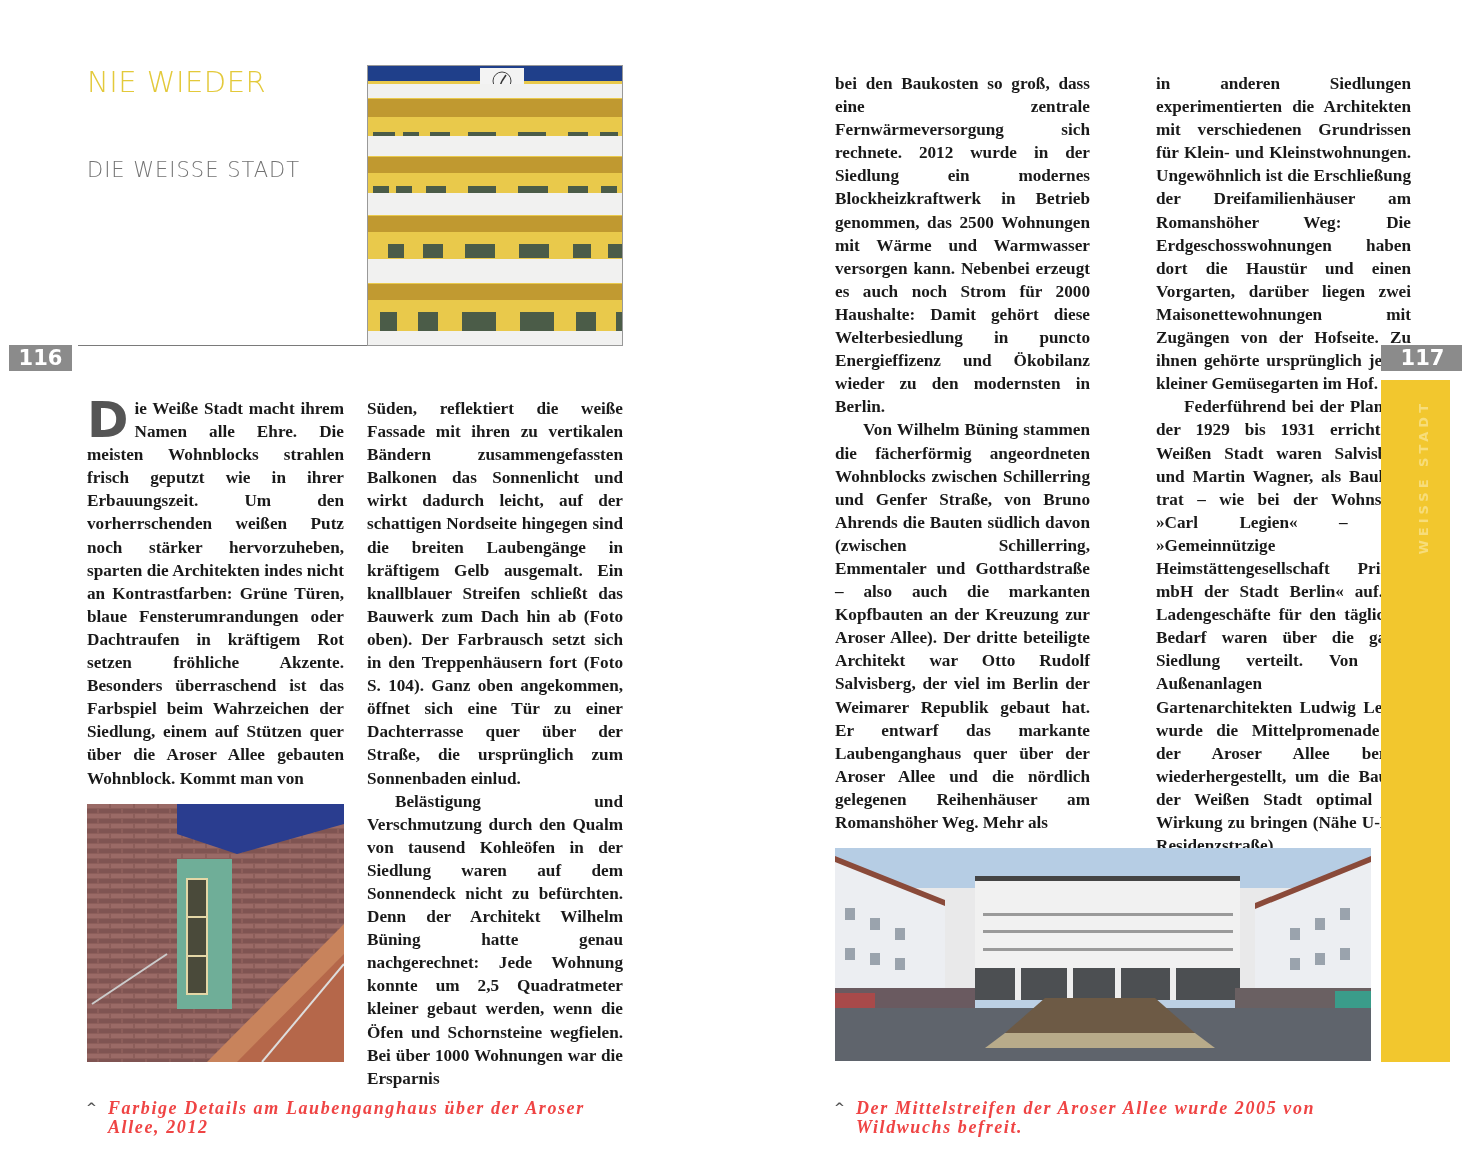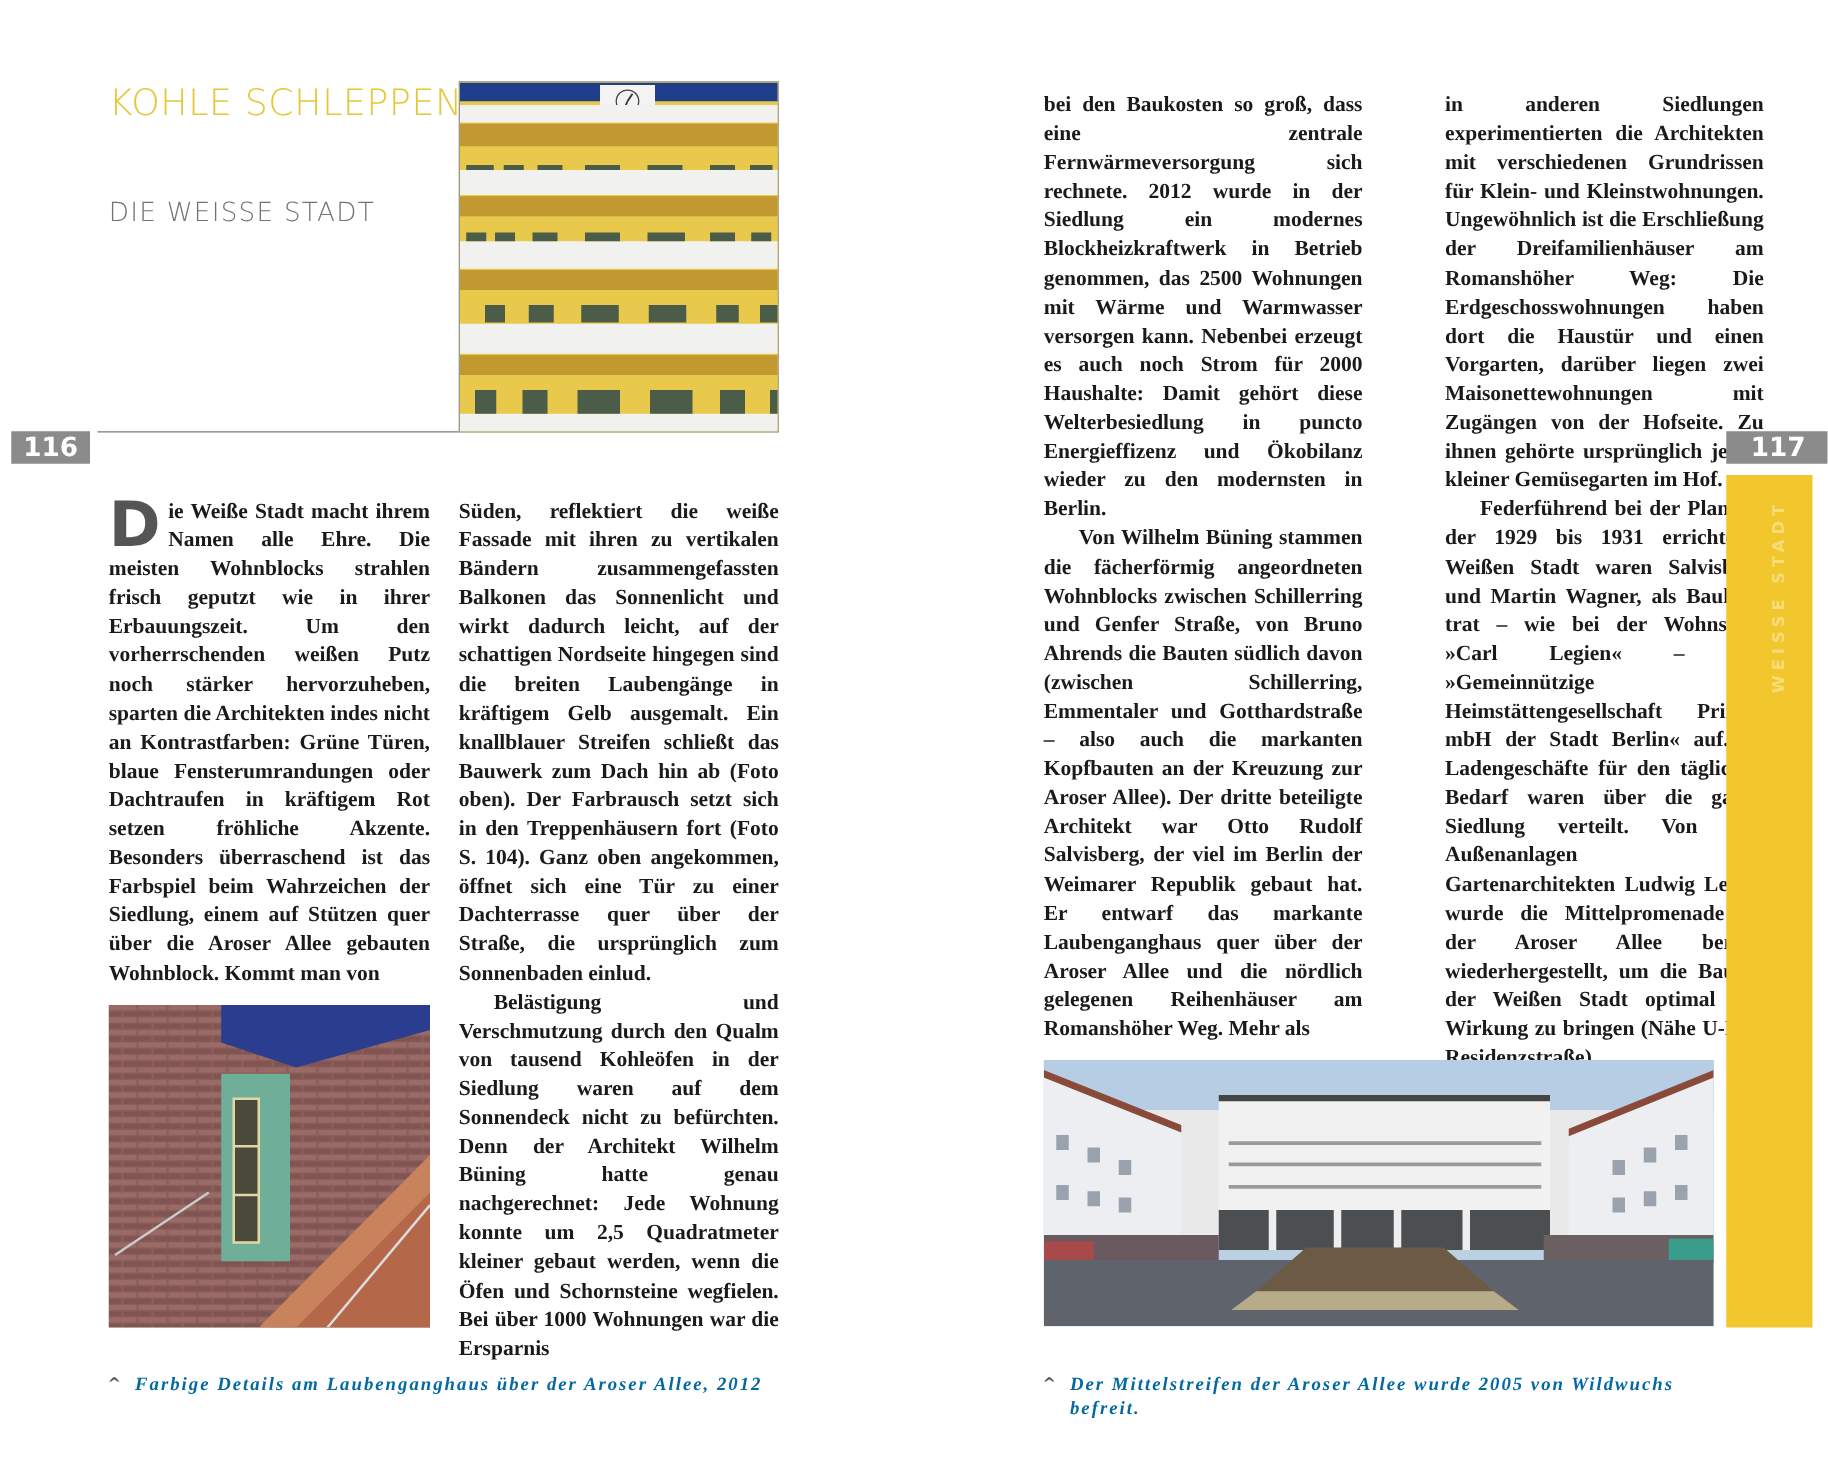--- a/index.html
+++ b/index.html
@@ -38,33 +38,33 @@
   .dropcap { float: left; font-family: "DejaVu Sans", sans-serif; font-size: 50px; line-height: 40px;
              color: #555; margin: 3px 6px 0 0; }
 
   
   .photo { overflow: hidden; }
   .ph-facade { left: 367px; top: 65px; width: 256px; height: 281px; background: #e8c84a; border: 1px solid #999; box-sizing: border-box; }
   .ph-door { left: 87px; top: 804px; width: 257px; height: 258px; background: #8a5a52; }
   .ph-street { left: 835px; top: 848px; width: 536px; height: 213px; background: #bcd0e4; }
 
   
-  .caption { font-family: "Liberation Serif", serif; font-style: italic; font-size: 15px;
-             letter-spacing: 1.6px; line-height: 19px; color: #0369a1; }
+  .caption { font-family: "Liberation Serif", serif; font-style: italic; font-size: 18px;
+             letter-spacing: 1.6px; line-height: 19px; color: #ef4444; }
   .cap-left { left: 108px; top: 1099px; width: 520px; }
   .cap-right { left: 856px; top: 1099px; width: 520px; }
   .caret { font-family: "DejaVu Sans", sans-serif; font-size: 13px; color: #555; }
   .caret-left { left: 86px; top: 1100px; }
   .caret-right { left: 834px; top: 1100px; }
 </style>
 </head>
 <body>
 
 <div class="abs title">
-  <div>KOHLE SCHLEPPEN</div>
+  <div>NIE WIEDER</div>
 </div>
 <div class="abs subtitle">DIE WEISSE STADT</div>
 
 <div class="abs photo ph-facade" title="Gelbe Laubengänge mit Uhr und blauem Dachstreifen">
   <svg width="256" height="281" viewBox="0 0 256 281">
     <rect x="0" y="0" width="256" height="281" fill="#e9c94b"></rect>
     <rect x="0" y="0" width="256" height="15" fill="#1f3f8a"></rect>
     <rect x="112" y="2" width="44" height="24" fill="#f3f3f3"></rect>
     <circle cx="134" cy="15" r="9" fill="none" stroke="#444" stroke-width="1"></circle>
     <line x1="134" y1="15" x2="131" y2="22" stroke="#333" stroke-width="1.5"></line>

